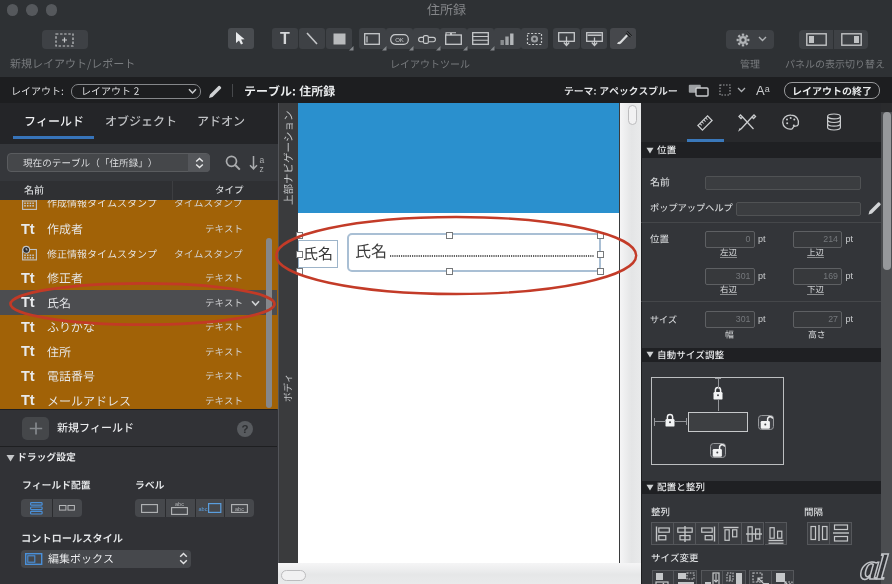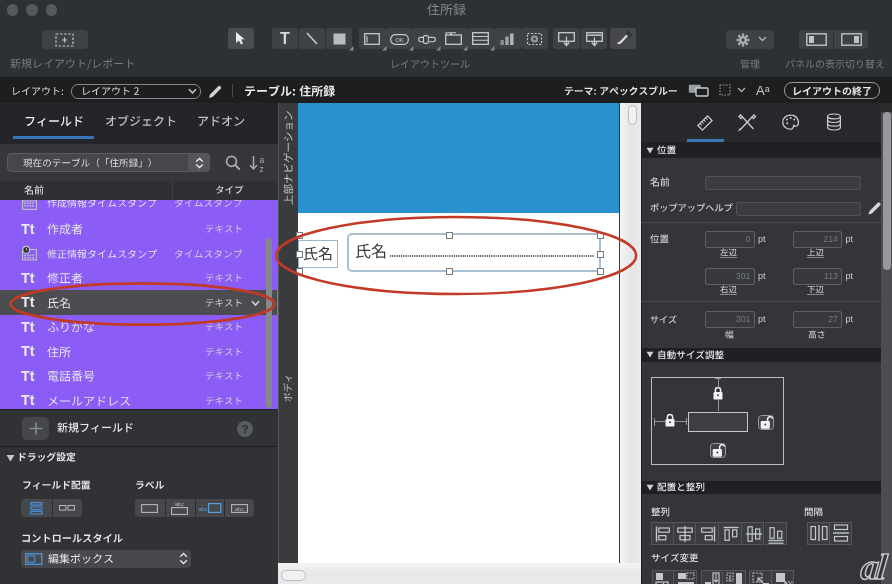--- a/index.html
+++ b/index.html
@@ -497,21 +497,21 @@
   </svg>
 <svg class="jt " style="left:215.0px;top:185.2px" width="28.5" height="12.3">
     <g fill="#d6d8da" transform="translate(0,8.36) scale(0.00950,-0.00950)">
       <use href="#g72" x="0"></use>
       <use href="#g73" x="1000"></use>
       <use href="#g74" x="2000"></use>
     </g>
   </svg>
 <div style="left:172px;top:181px;width:1px;height:18.5px;background:#3d3e41;"></div>
 <div style="left:0px;top:199.5px;width:277px;height:1px;background:#232427;"></div>
-<div style="left:0;top:199.5px;width:278px;height:209px;overflow:hidden;background:#8b5cf6">
+<div style="left:0;top:199.5px;width:278px;height:209px;overflow:hidden;background:#a16207">
     <div style="left:0px;top:90.5px;width:277px;height:24.5px;background:#4c4d50;"></div>
     <svg style="position:absolute;left:22px;top:-4.0px;overflow:visible;" width="15" height="14">
       <rect x="0.6" y="2" width="13.8" height="11.4" fill="none" stroke="#c2c4c6" stroke-width="1.1"></rect>
       <path d="M0.6 5 h13.8" stroke="#c2c4c6" stroke-width="1"></path>
       <g fill="#c2c4c6">
         <rect x="2.2" y="6.5" width="1.6" height="1.6"></rect>
         <rect x="4.9" y="6.5" width="1.6" height="1.6"></rect>
         <rect x="7.6000000000000005" y="6.5" width="1.6" height="1.6"></rect>
         <rect x="10.3" y="6.5" width="1.6" height="1.6"></rect>
         <rect x="2.2" y="9.0" width="1.6" height="1.6"></rect>
@@ -966,21 +966,21 @@
     <g fill="#c6c8ca" transform="translate(0,7.48) scale(0.00850,-0.00850)">
       <use href="#g136" x="0"></use>
       <use href="#g135" x="1000"></use>
     </g>
   </svg>
 <div style="left:807px;top:256.5px;width:17px;height:1px;background:#8a8c8e;"></div>
 <div style="left:705px;top:268px;width:49.5px;height:16.5px;background:#37393c;border:1px solid #5e6063;border-radius:2px;box-sizing:border-box;"></div>
 <div style="font:normal 8.8px &quot;Liberation Sans&quot;,sans-serif;color:#75787c;line-height:10.8px;letter-spacing:normal;right:141.5px;top:270.8px;">301</div>
 <div style="font:normal 9px &quot;Liberation Sans&quot;,sans-serif;color:#cdcfd1;line-height:11px;letter-spacing:normal;left:758px;top:270.7px;">pt</div>
 <div style="left:792.5px;top:268px;width:49.5px;height:16.5px;background:#37393c;border:1px solid #5e6063;border-radius:2px;box-sizing:border-box;"></div>
-<div style="font:normal 8.8px &quot;Liberation Sans&quot;,sans-serif;color:#75787c;line-height:10.8px;letter-spacing:normal;right:54.0px;top:270.8px;">113</div>
+<div style="font:normal 8.8px &quot;Liberation Sans&quot;,sans-serif;color:#75787c;line-height:10.8px;letter-spacing:normal;right:54.0px;top:270.8px;">169</div>
 <div style="font:normal 9px &quot;Liberation Sans&quot;,sans-serif;color:#cdcfd1;line-height:11px;letter-spacing:normal;left:845.5px;top:270.7px;">pt</div>
 <svg class="jt " style="left:719.5px;top:285.1px" width="17.0" height="11.1">
     <g fill="#c6c8ca" transform="translate(0,7.48) scale(0.00850,-0.00850)">
       <use href="#g137" x="0"></use>
       <use href="#g135" x="1000"></use>
     </g>
   </svg>
 <div style="left:719.5px;top:293.6px;width:17px;height:1px;background:#8a8c8e;"></div>
 <svg class="jt " style="left:807.0px;top:285.1px" width="17.0" height="11.1">
     <g fill="#c6c8ca" transform="translate(0,7.48) scale(0.00850,-0.00850)">

